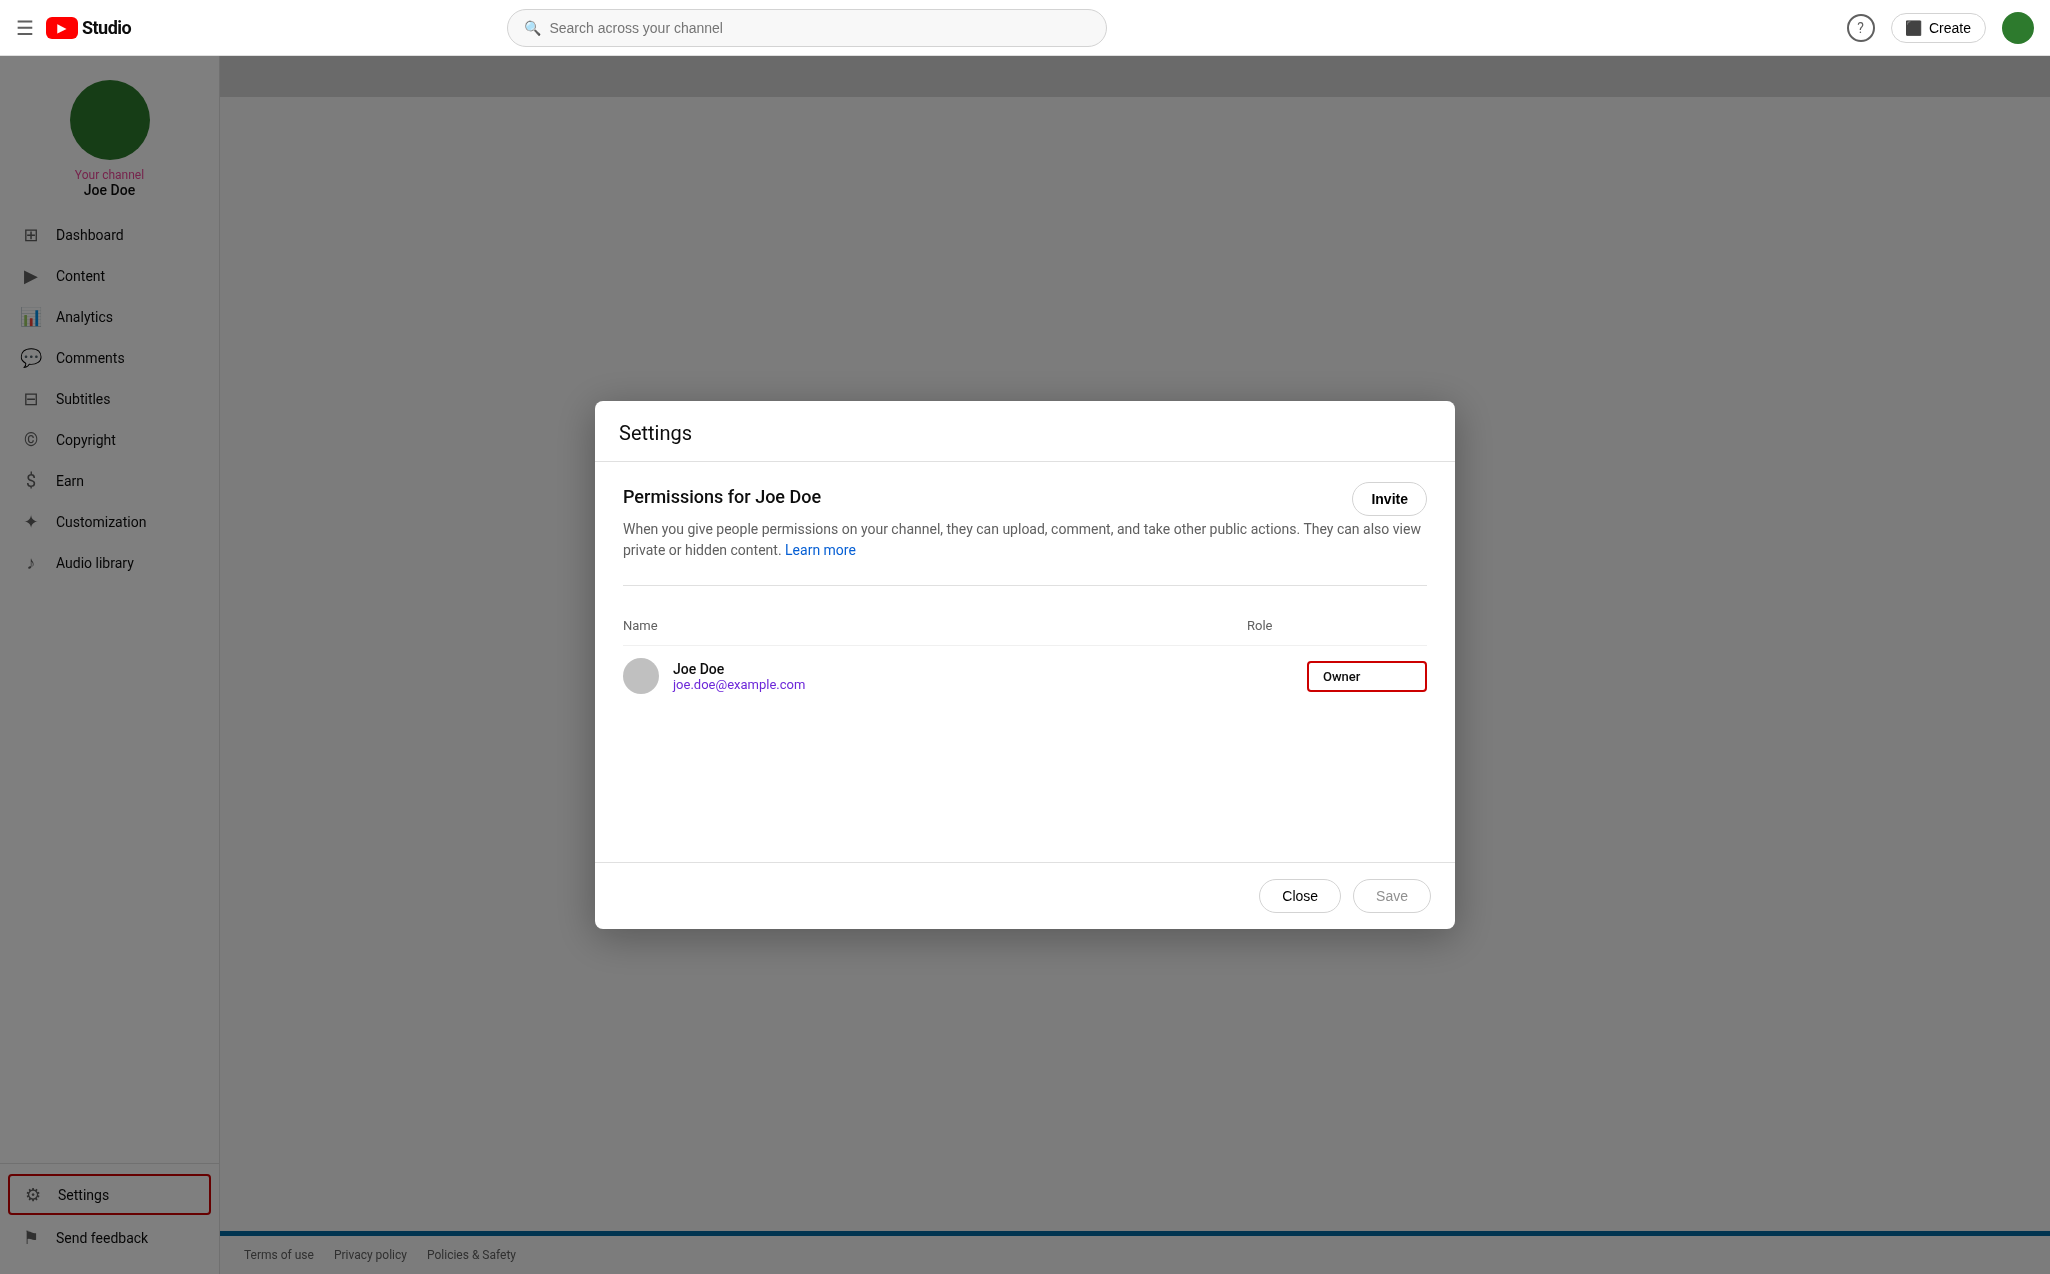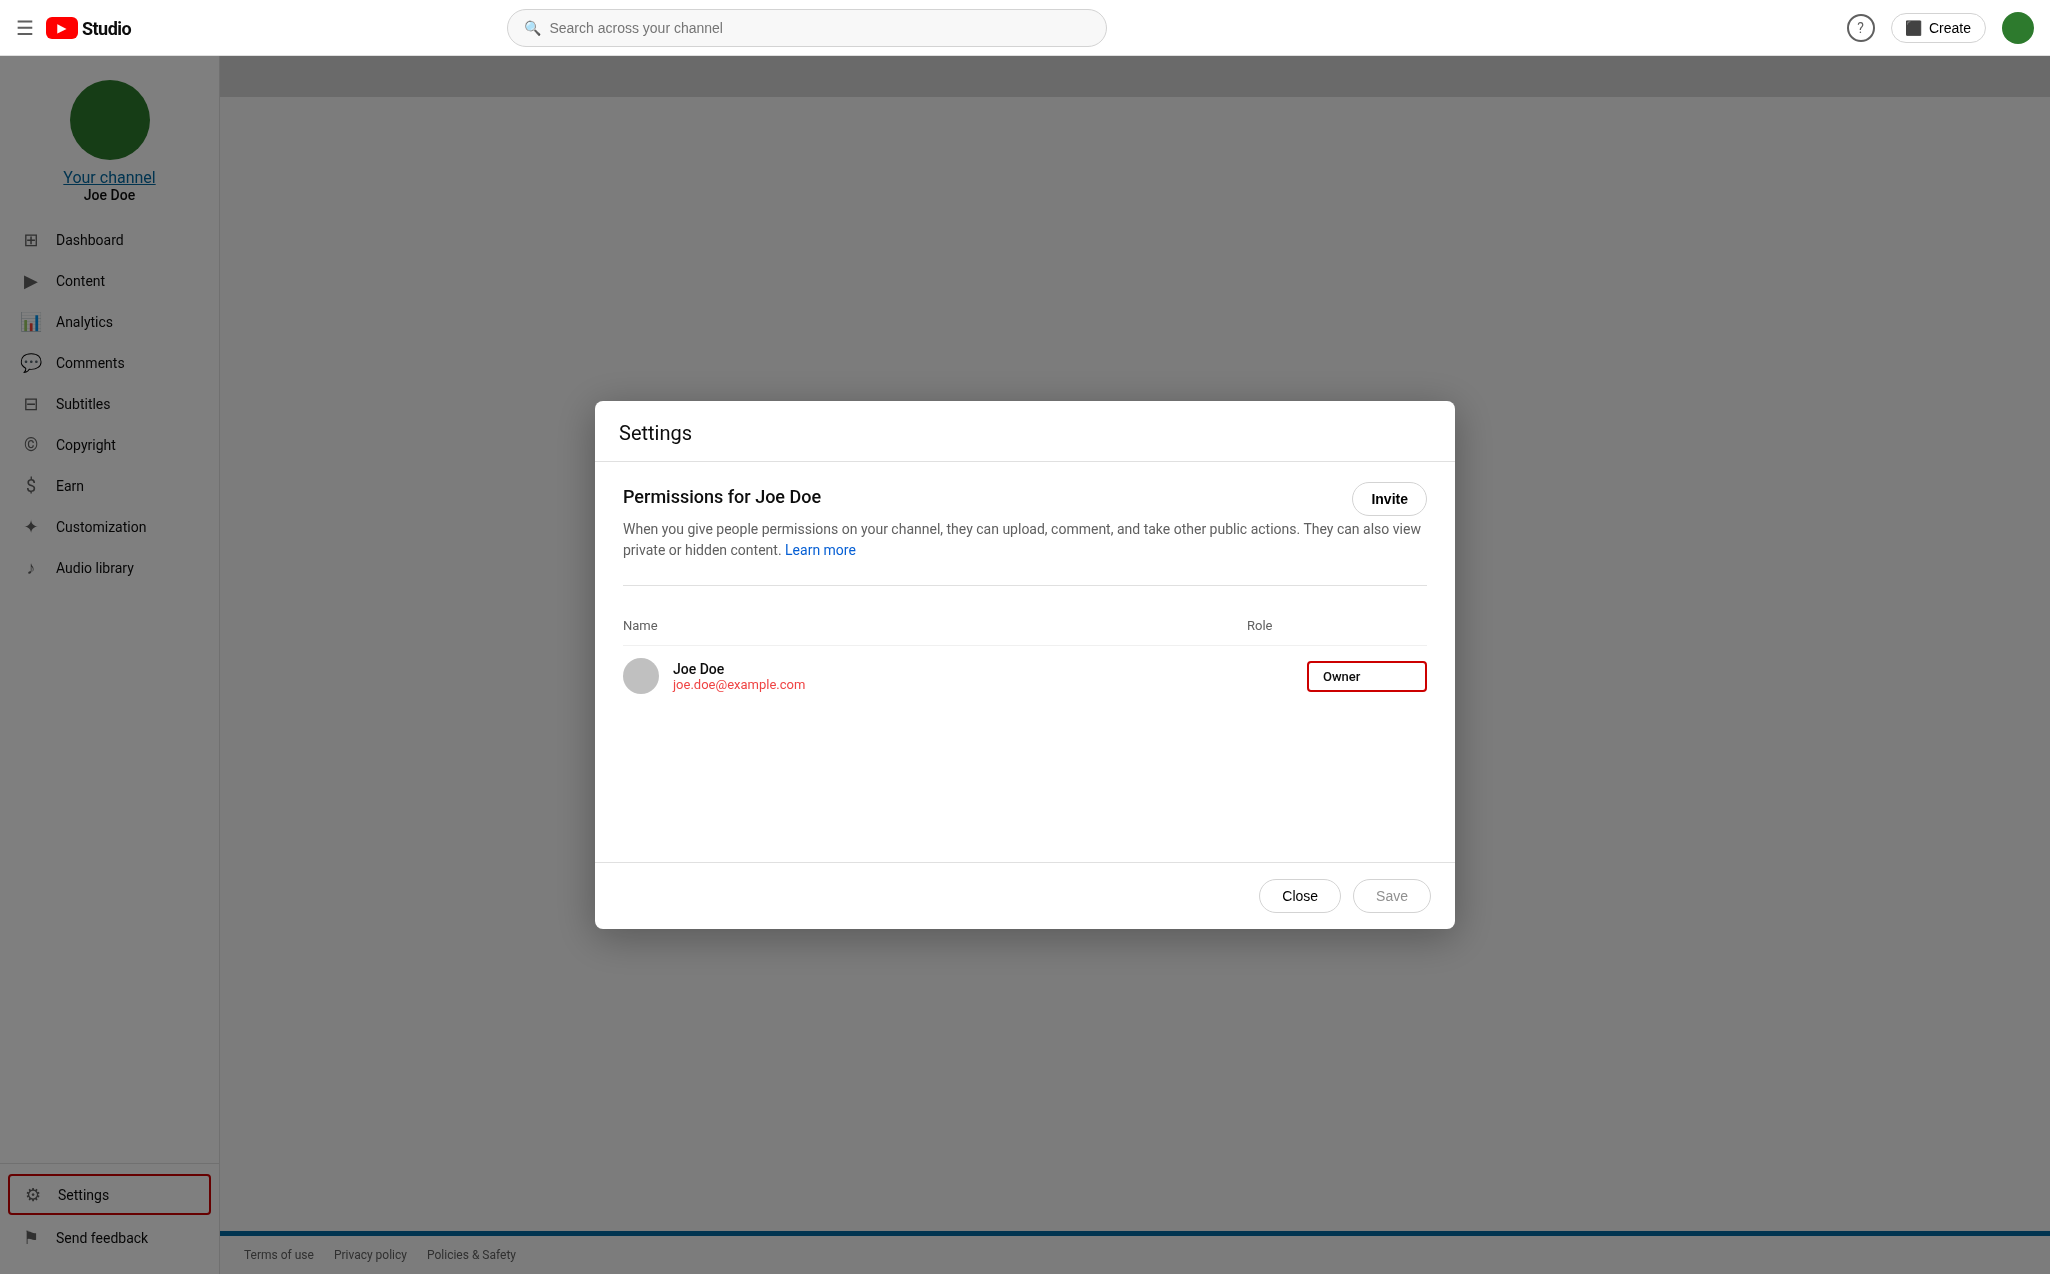--- a/index.html
+++ b/index.html
@@ -6,21 +6,21 @@
     body { font-family: 'Roboto', Arial, sans-serif; background: #f9f9f9; color: #0d0d0d; font-size: 14px; }
 
     
     .topnav {
       display: flex; align-items: center; height: 56px; background: #fff;
       padding: 0 16px; border-bottom: 1px solid #e0e0e0; position: fixed;
       top: 0; left: 0; right: 0; z-index: 100; gap: 12px;
     }
     .topnav-left { display: flex; align-items: center; gap: 12px; }
     .hamburger-icon { font-size: 20px; cursor: pointer; color: #606060; }
-    .yt-logo { display: flex; align-items: flex-end; gap: 4px; }
+    .yt-logo { display: flex; align-items: center; gap: 4px; }
     .yt-logo-icon { background: #ff0000; border-radius: 6px; width: 32px; height: 22px; display: flex; align-items: center; justify-content: center; }
     .yt-logo-icon::after { content: '▶'; color: white; font-size: 12px; }
     .yt-logo-text { font-size: 18px; font-weight: 700; letter-spacing: -0.5px; }
 
     .search-bar {
       flex: 1; max-width: 600px; margin: 0 auto;
       display: flex; align-items: center;
       border: 1px solid #d3d3d3; border-radius: 24px;
       padding: 0 16px; height: 38px; background: #f8f8f8;
     }
@@ -39,21 +39,21 @@
     .avatar-circle { width: 32px; height: 32px; border-radius: 50%; background: #2d7a2d; }
 
     
     .sidebar {
       width: 220px; background: #fff; border-right: 1px solid #e0e0e0;
       padding: 16px 0; position: fixed; top: 56px; bottom: 0;
       display: flex; flex-direction: column; overflow-y: auto;
     }
     .channel-info { text-align: center; padding: 8px 16px 16px; }
     .channel-avatar { width: 80px; height: 80px; border-radius: 50%; background: #2d7a2d; margin: 0 auto 8px; }
-    .channel-label { font-size: 16px; color: #0369a1; text-decoration: underline; }
+    .channel-label { font-size: 12px; color: #ec4899; }
     .channel-name { font-size: 14px; font-weight: 500; }
 
     .nav-item {
       display: flex; align-items: center; gap: 14px;
       padding: 10px 20px; cursor: pointer; font-size: 14px;
       color: #0d0d0d; border-radius: 0;
     }
     .nav-icon { font-size: 18px; color: #606060; width: 22px; text-align: center; }
 
     .sidebar-bottom { margin-top: auto; border-top: 1px solid #e0e0e0; padding-top: 8px; }
@@ -106,21 +106,21 @@
 
     .perm-table { width: 100%; border-top: 1px solid #e0e0e0; padding-top: 32px; margin-top: 8px; }
     .perm-table-header { display: flex; font-size: 13px; color: #606060; padding-bottom: 12px; }
     .col-name { flex: 1; }
     .col-role { width: 180px; }
 
     .perm-row { display: flex; align-items: center; padding: 12px 0; border-top: 1px solid #f0f0f0; }
     .perm-avatar { width: 36px; height: 36px; border-radius: 50%; background: #c0c0c0; margin-right: 14px; }
     .perm-user-info { flex: 1; }
     .perm-user-name { font-size: 14px; font-weight: 500; }
-    .perm-user-email { font-size: 13px; color: #ef4444; }
+    .perm-user-email { font-size: 13px; color: #6d28d9; }
     .role-badge {
       width: 120px; text-align: left;
       border: 2px solid #cc0000; border-radius: 4px;
       padding: 6px 14px; font-size: 13px; font-weight: 500;
       cursor: pointer;
     }
 
     
     .dialog-footer {
       padding: 16px 24px; border-top: 1px solid #e0e0e0;

